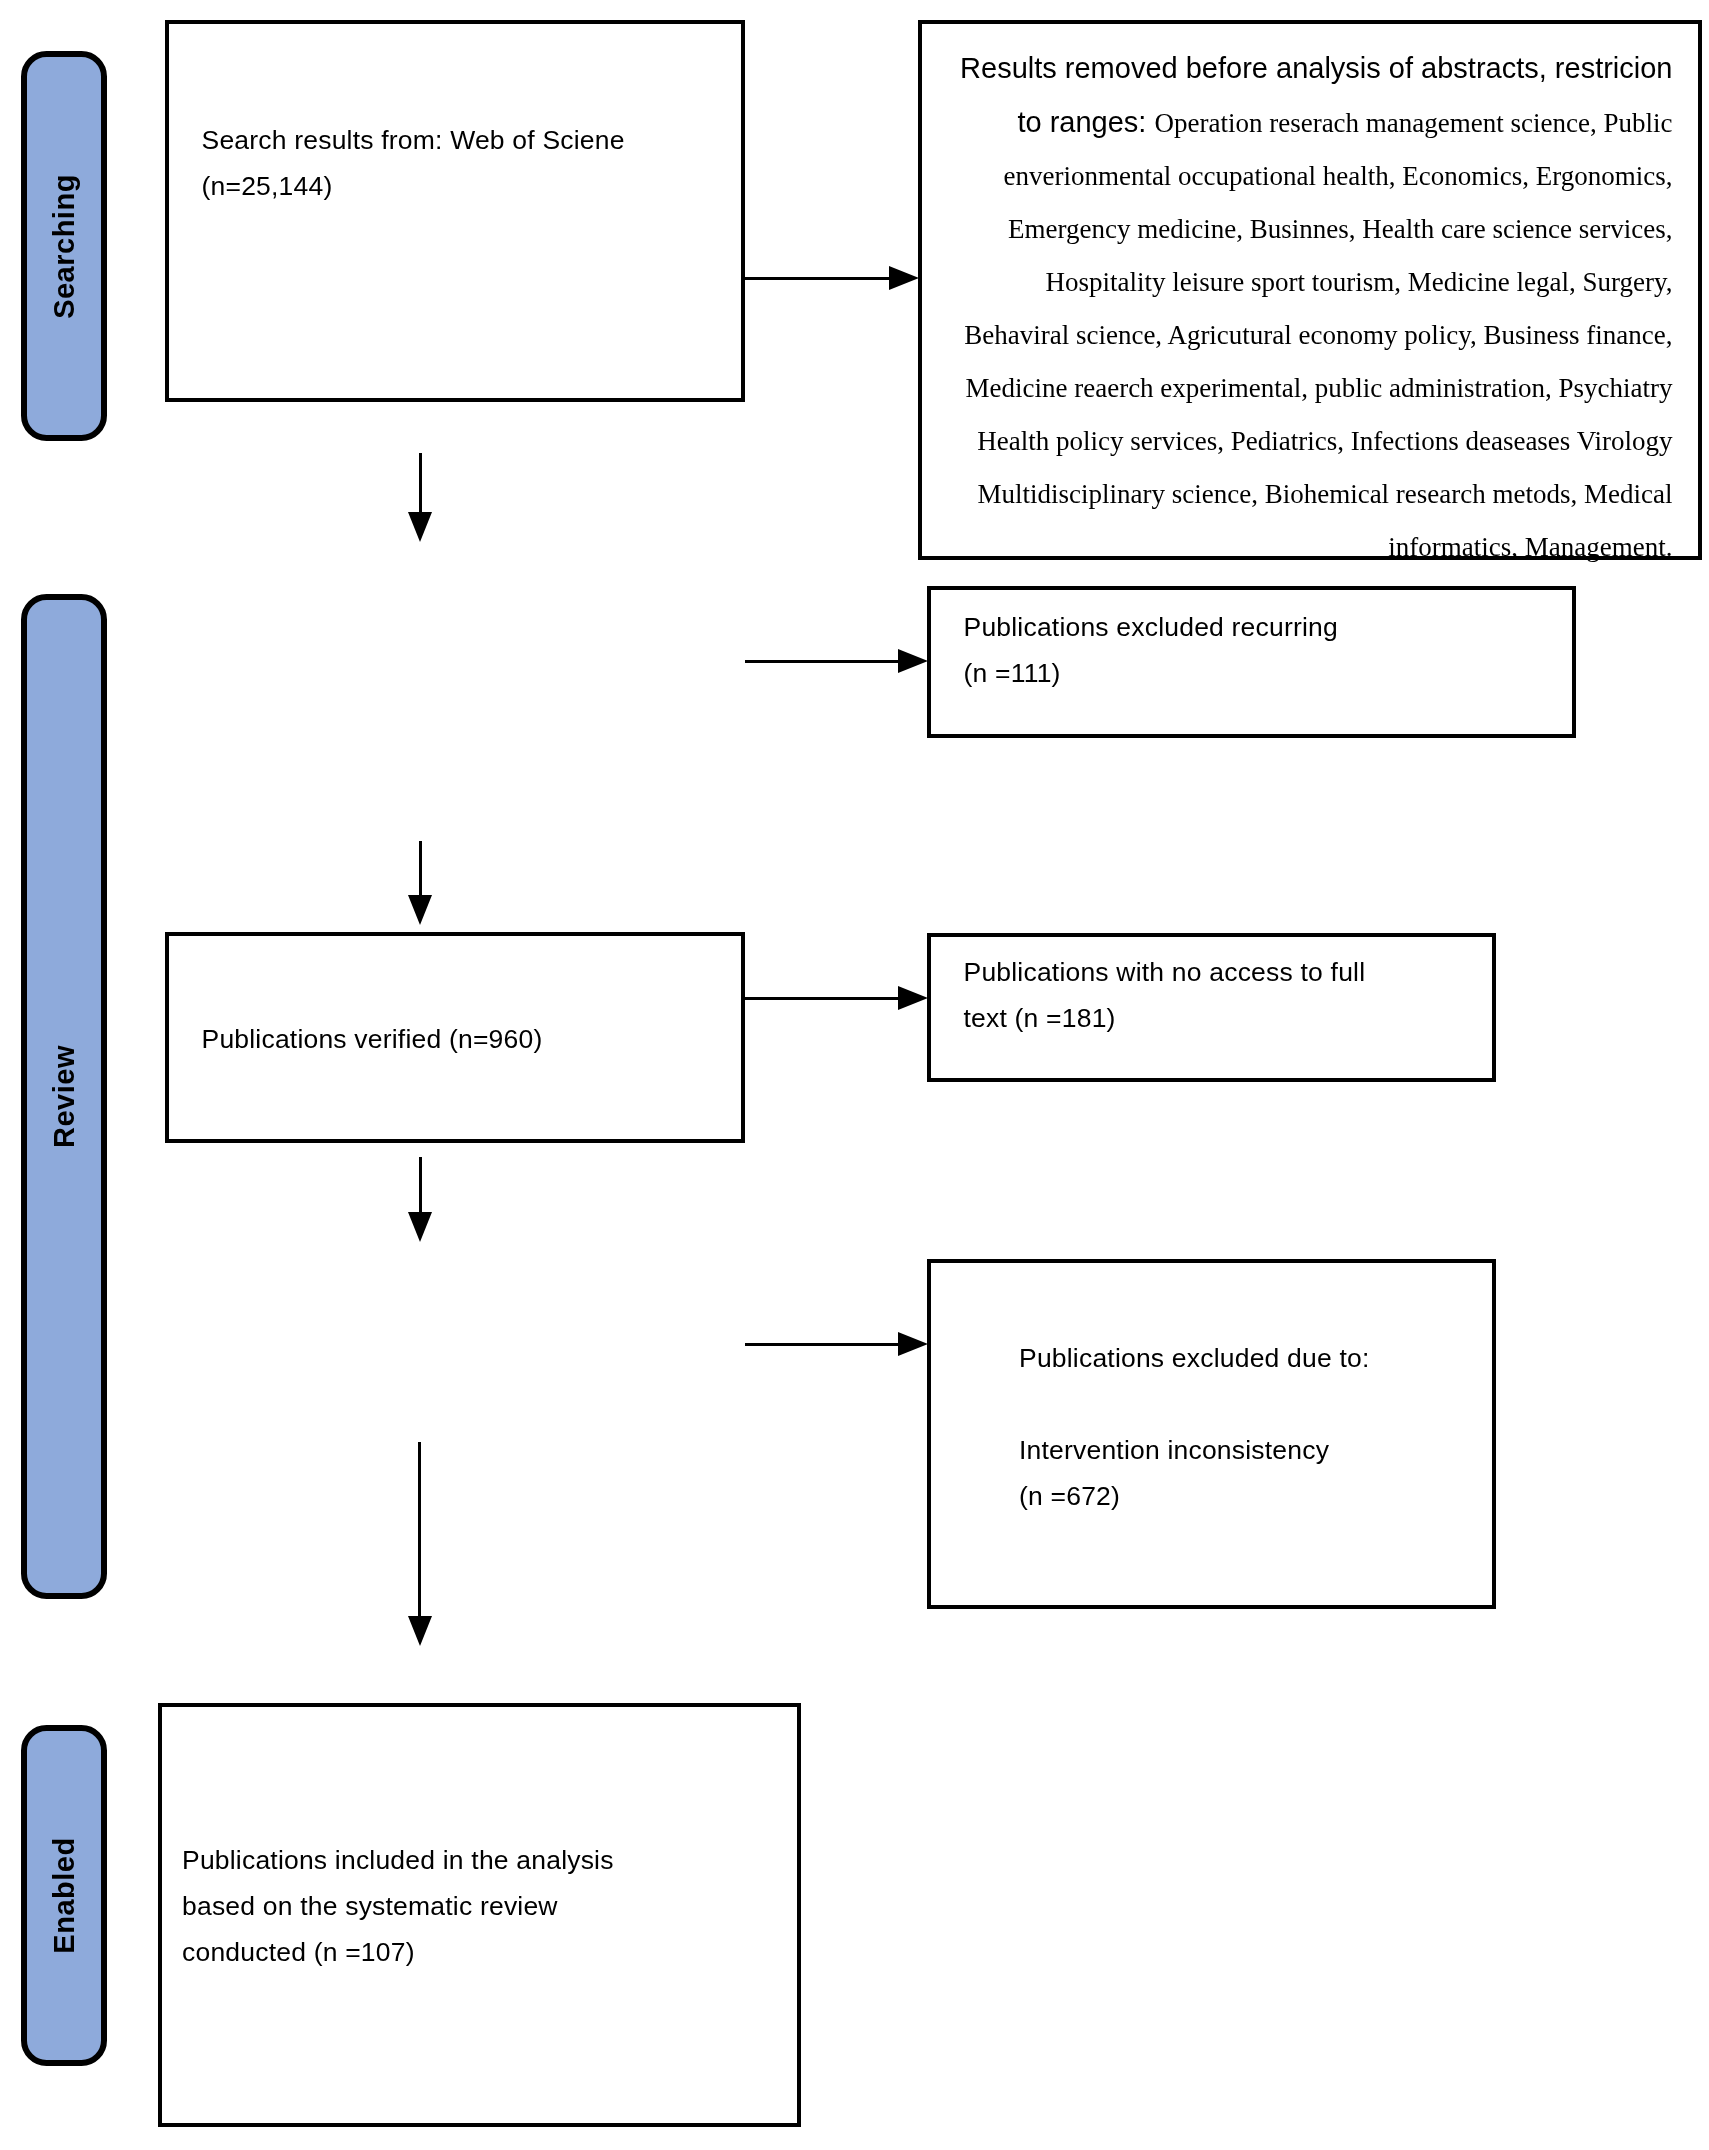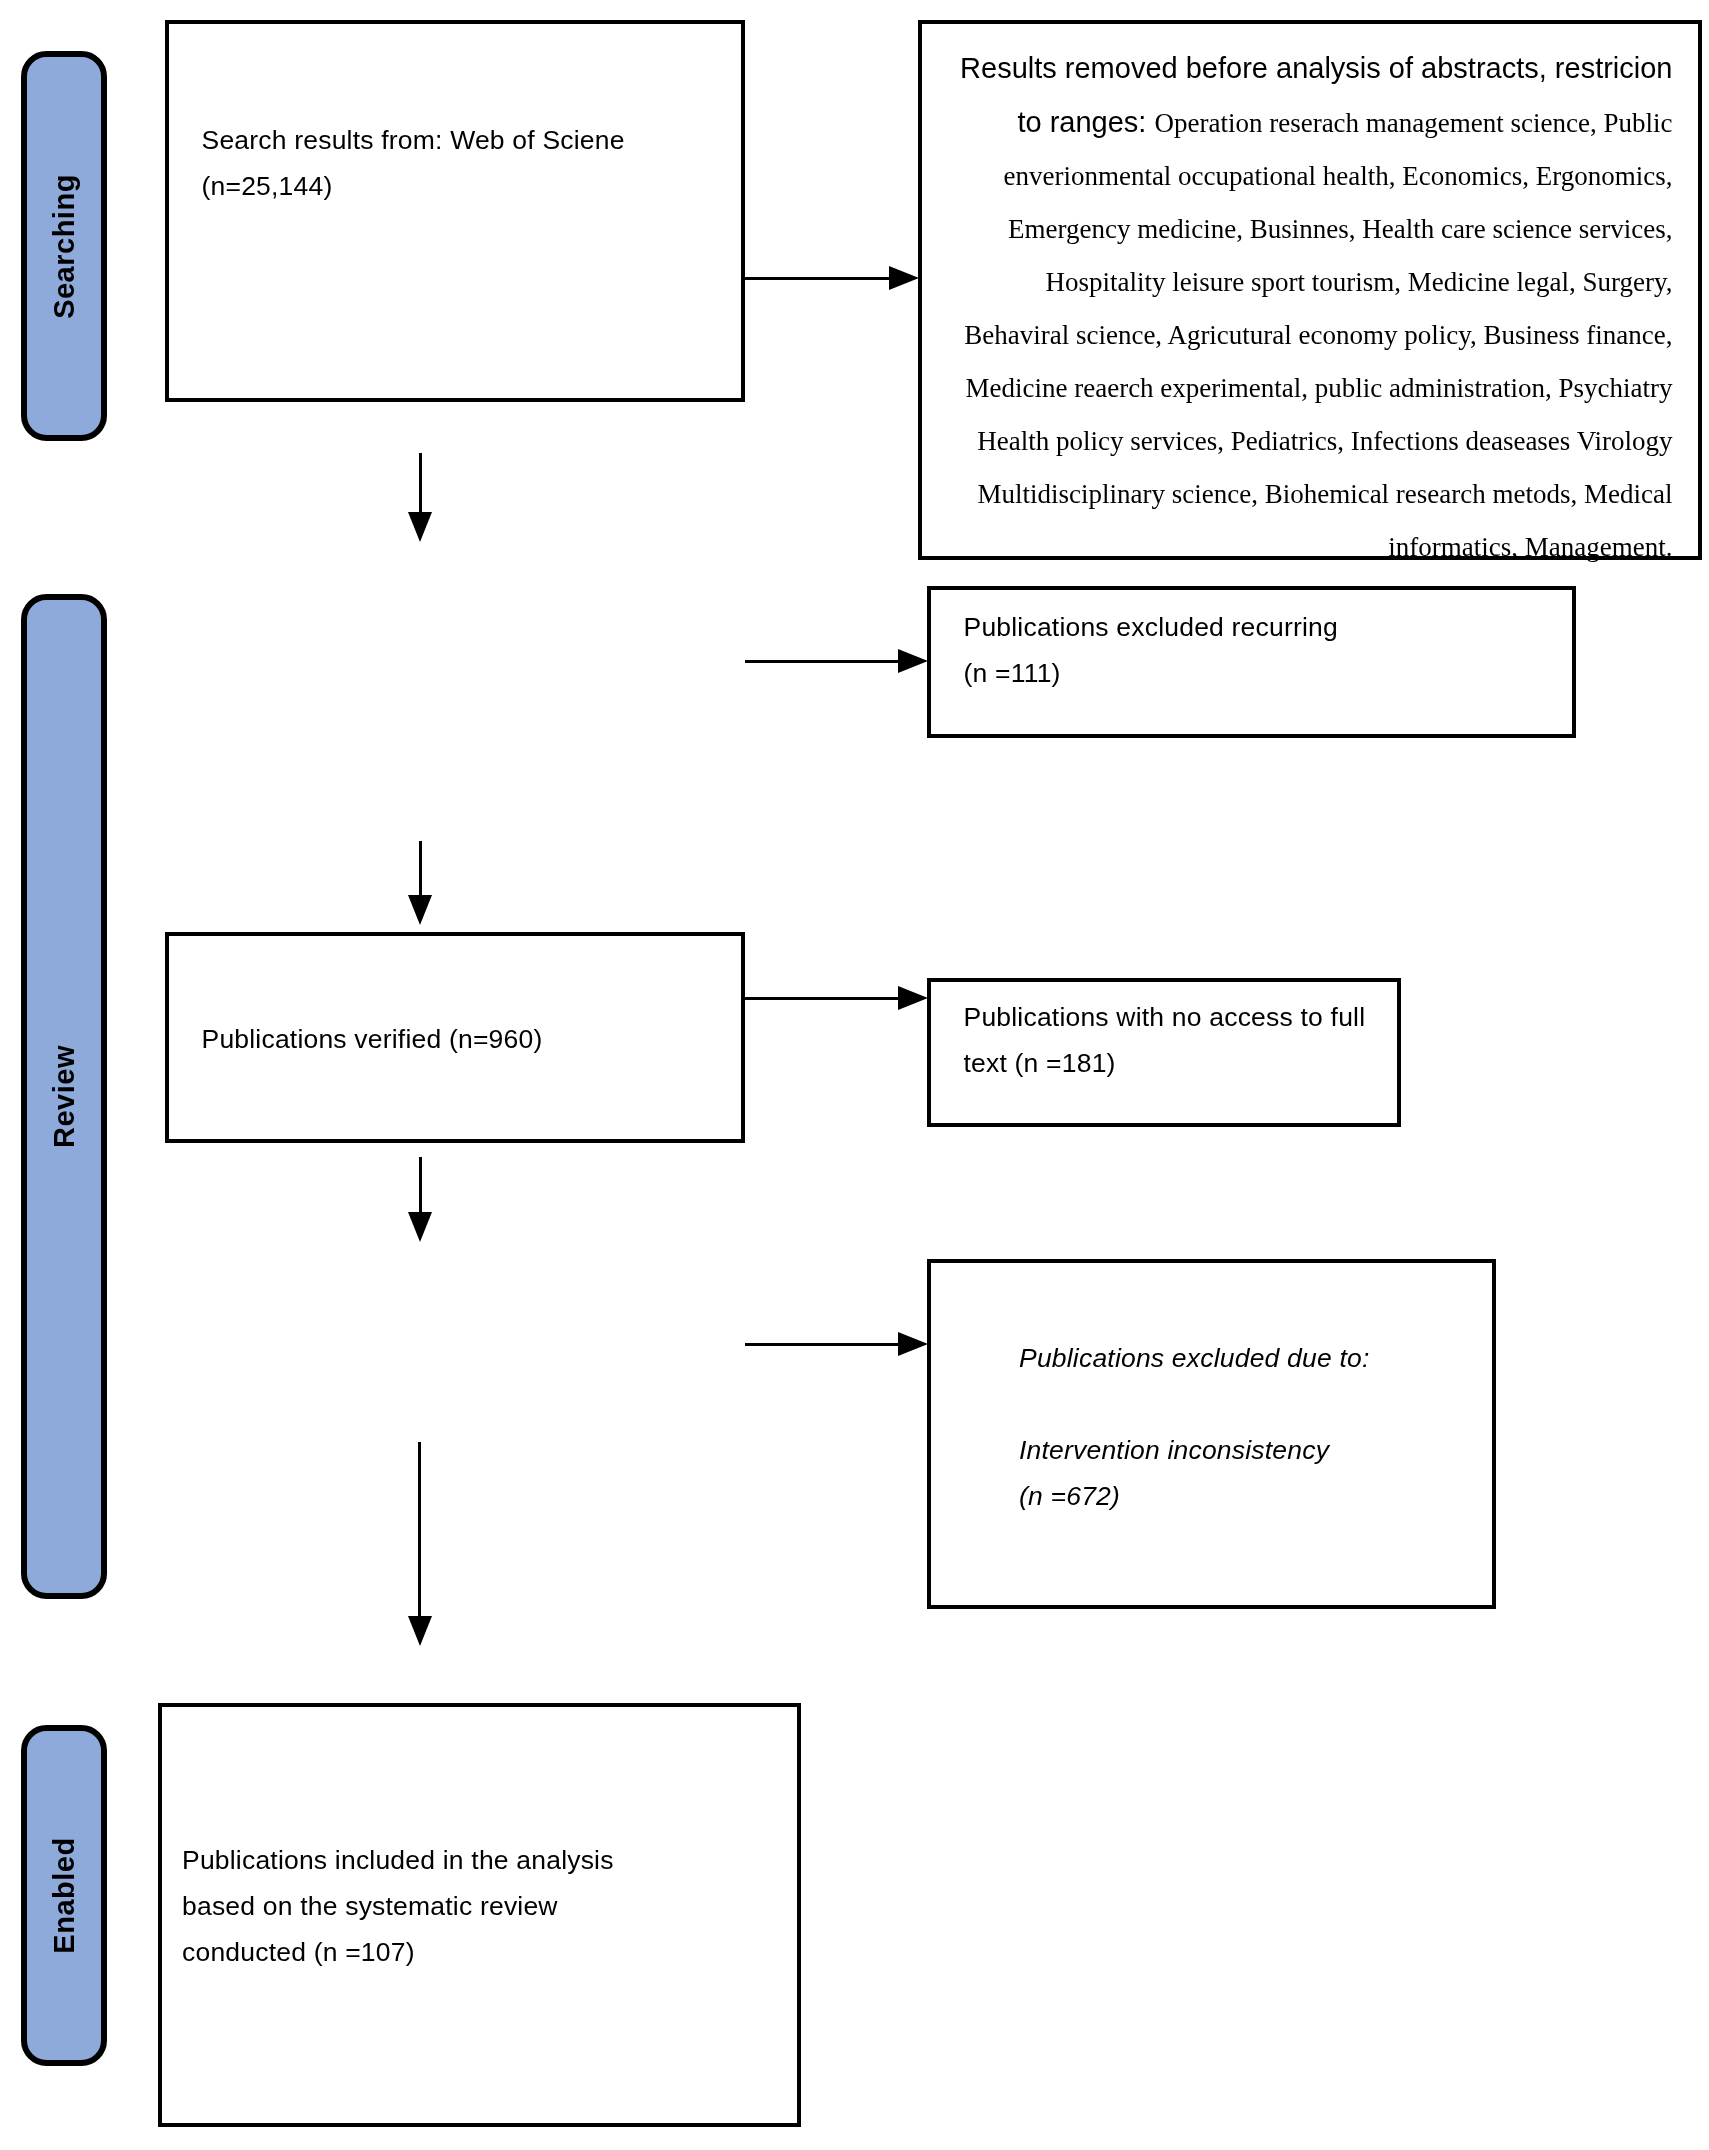--- a/index.html
+++ b/index.html
@@ -92,27 +92,27 @@
 
   <div class="wbox" style="left:927px;top:586px;width:649px;height:152px;padding:14px 18.6px 0 32.5px;">
     <div class="box-text">Publications excluded recurring
 (n =111)</div>
   </div>
 
   <div class="wbox" style="left:165px;top:932px;width:580px;height:211px;padding:80px 18.6px 0 32.5px;">
     <div class="box-text">Publications verified (n=960)</div>
   </div>
 
-  <div class="wbox" style="left:927px;top:933px;width:474px;height:149px;padding:12px 18.6px 0 32.5px;margin-top:45px;">
+  <div class="wbox" style="left:927px;top:933px;width:569px;height:149px;padding:12px 18.6px 0 32.5px;">
     <div class="box-text">Publications with no access to full
 text (n =181)</div>
   </div>
 
 
-  <div class="wbox" style="left:927px;top:1259px;width:569px;height:350px;padding:72px 18.6px 0 88px;font-style:italic;">
+  <div class="wbox" style="left:927px;top:1259px;width:569px;height:350px;padding:72px 18.6px 0 88px;">
     <div class="box-text">Publications excluded due to:
 
 Intervention inconsistency
 (n =672)</div>
   </div>
 
   <div class="wbox" style="left:158px;top:1703px;width:643px;height:424px;padding:130px 28px 0 20px;">
     <div class="box-text">Publications included in the analysis
 based on the systematic review
 conducted (n =107)</div>

